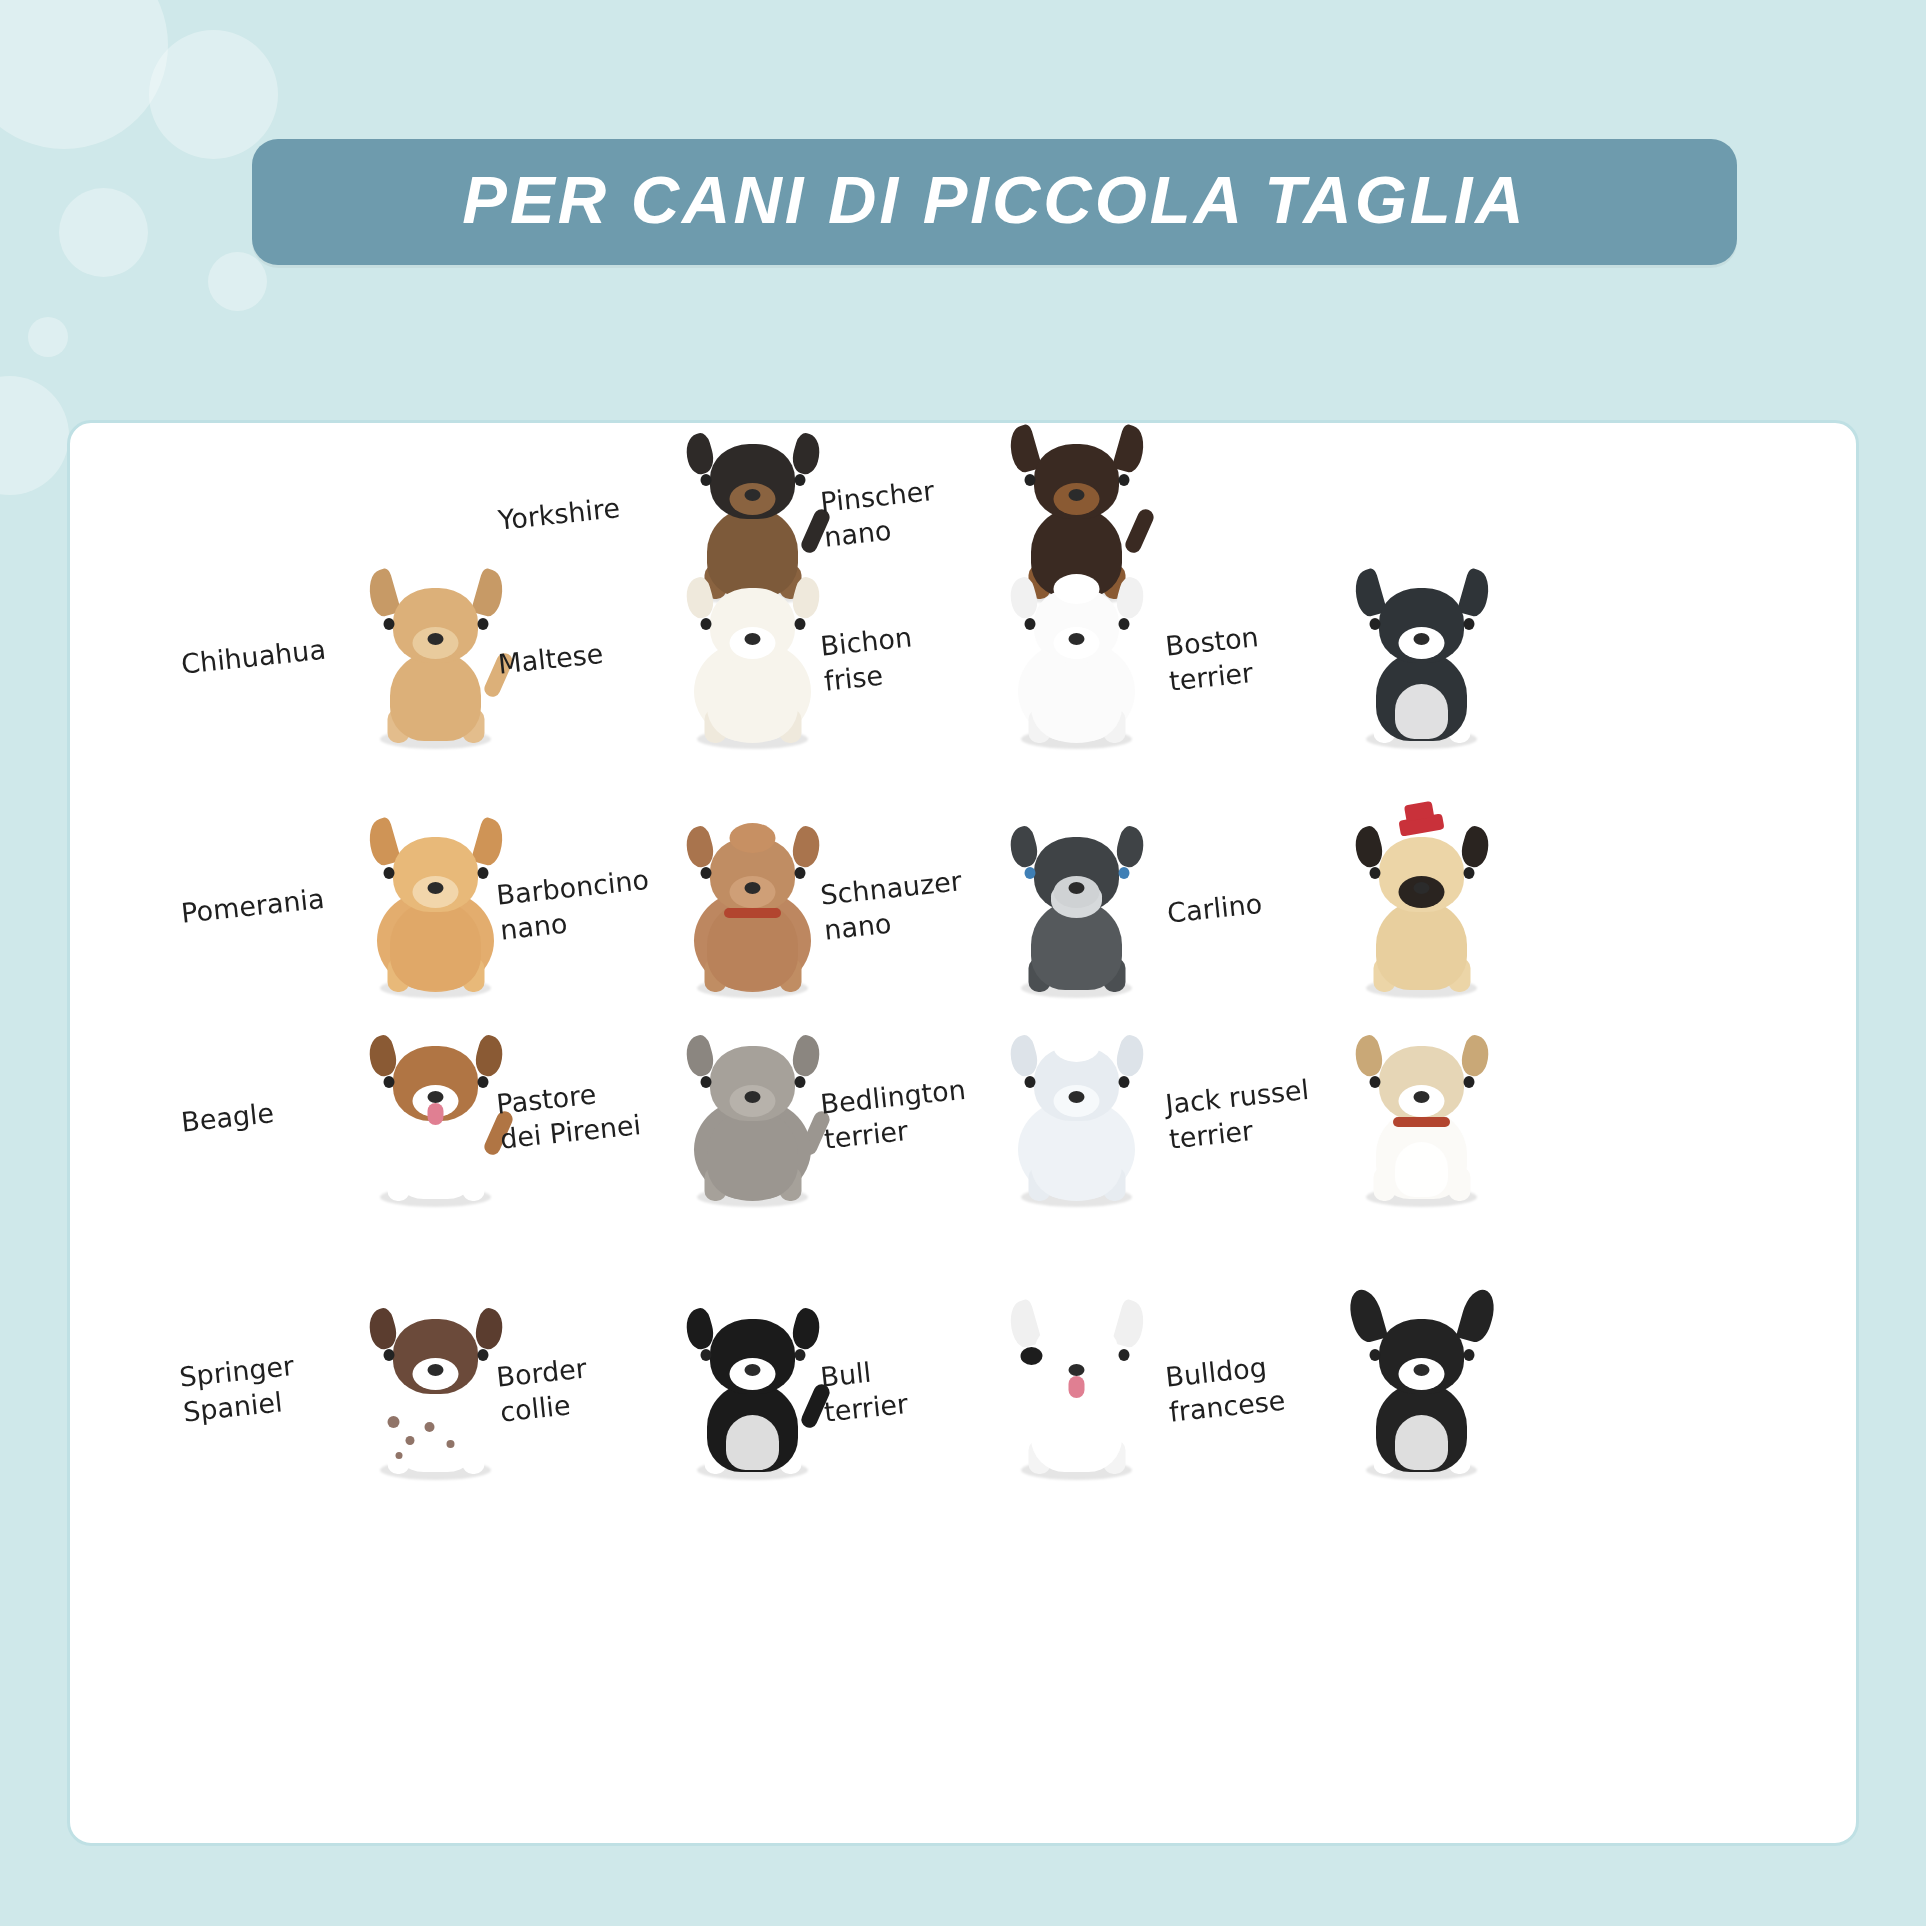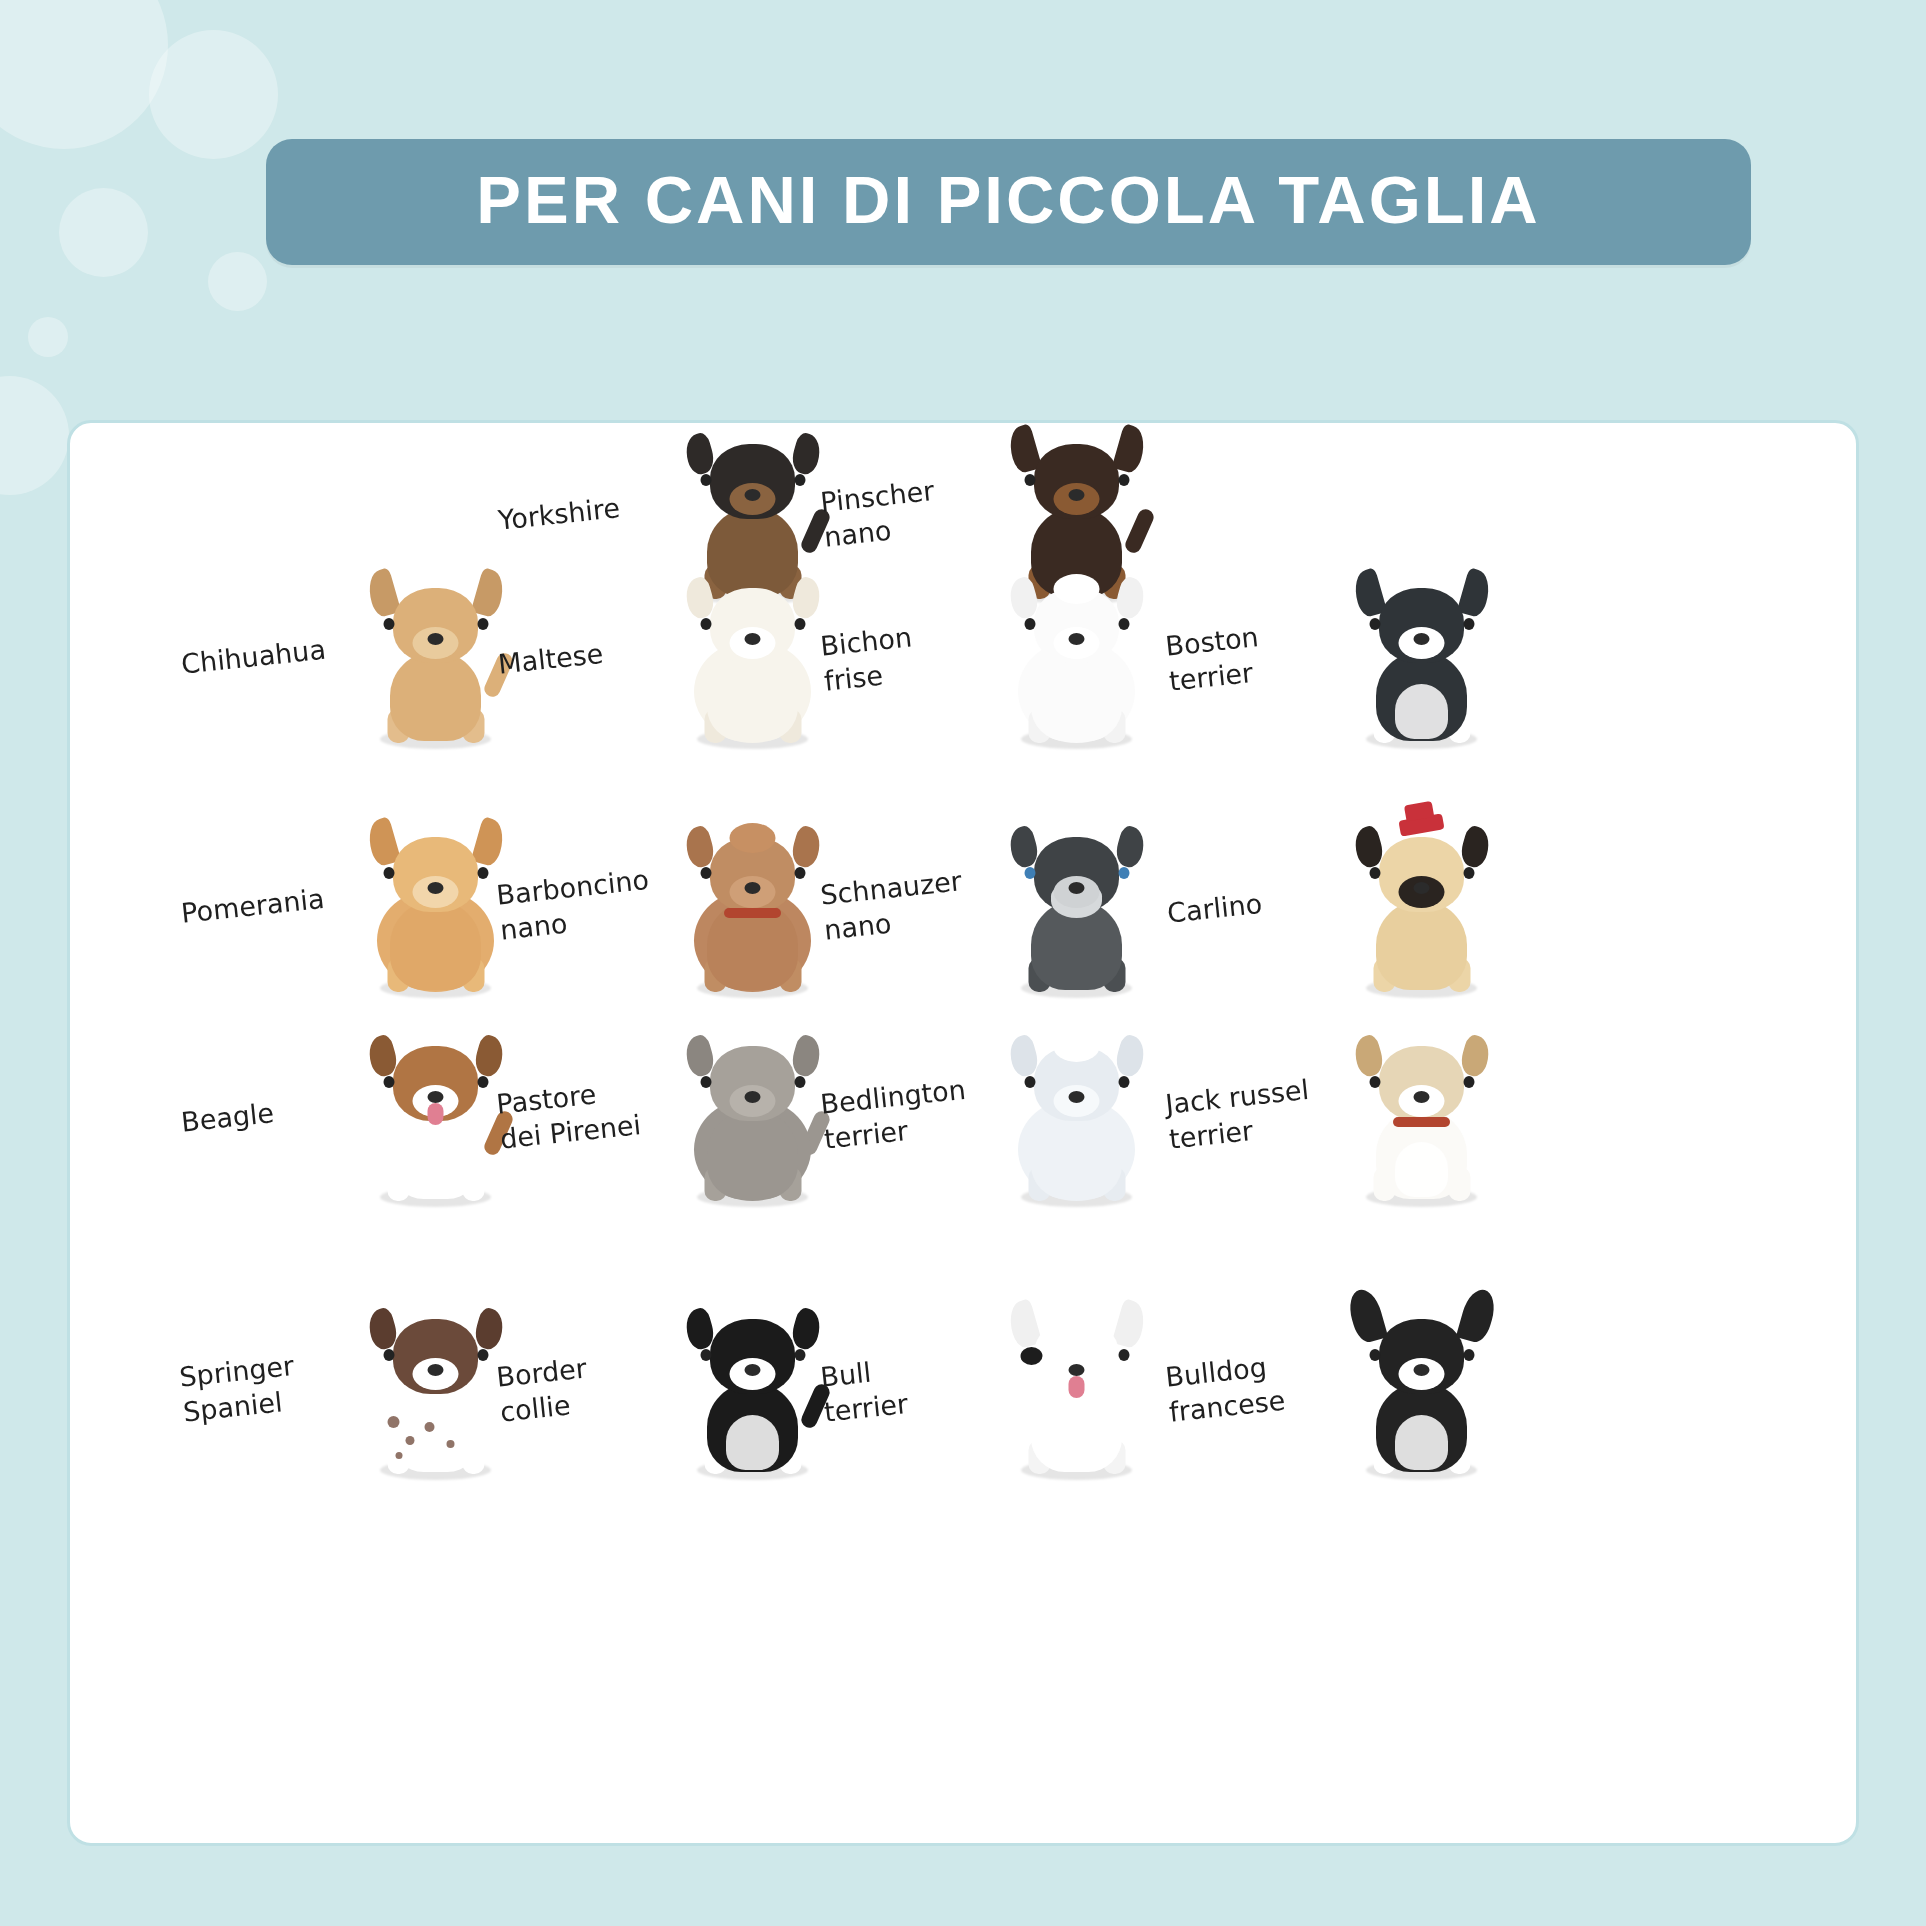--- a/index.html
+++ b/index.html
@@ -28,23 +28,24 @@
   .b5 { width: 40px;  height: 40px;  left: 28px;   top: 317px; }
   .b6 { width: 119px; height: 119px; left: -50px;  top: 376px; }
 
   .page {
     position: absolute;
     inset: 0;
   }
 
   .title-wrap {
     position: absolute;
-    left: 266px;
+    left: 252px;
     top: 139px;
     width: 1485px;
+    font-style: italic;
   }
   .title-banner {
     background: #6e9bad;
     border-radius: 26px;
     padding: 26px 40px 30px;
     text-align: center;
     box-shadow: 0 3px 0 rgba(0,0,0,0.04);
   }
   .title-banner span {
     display: block;

